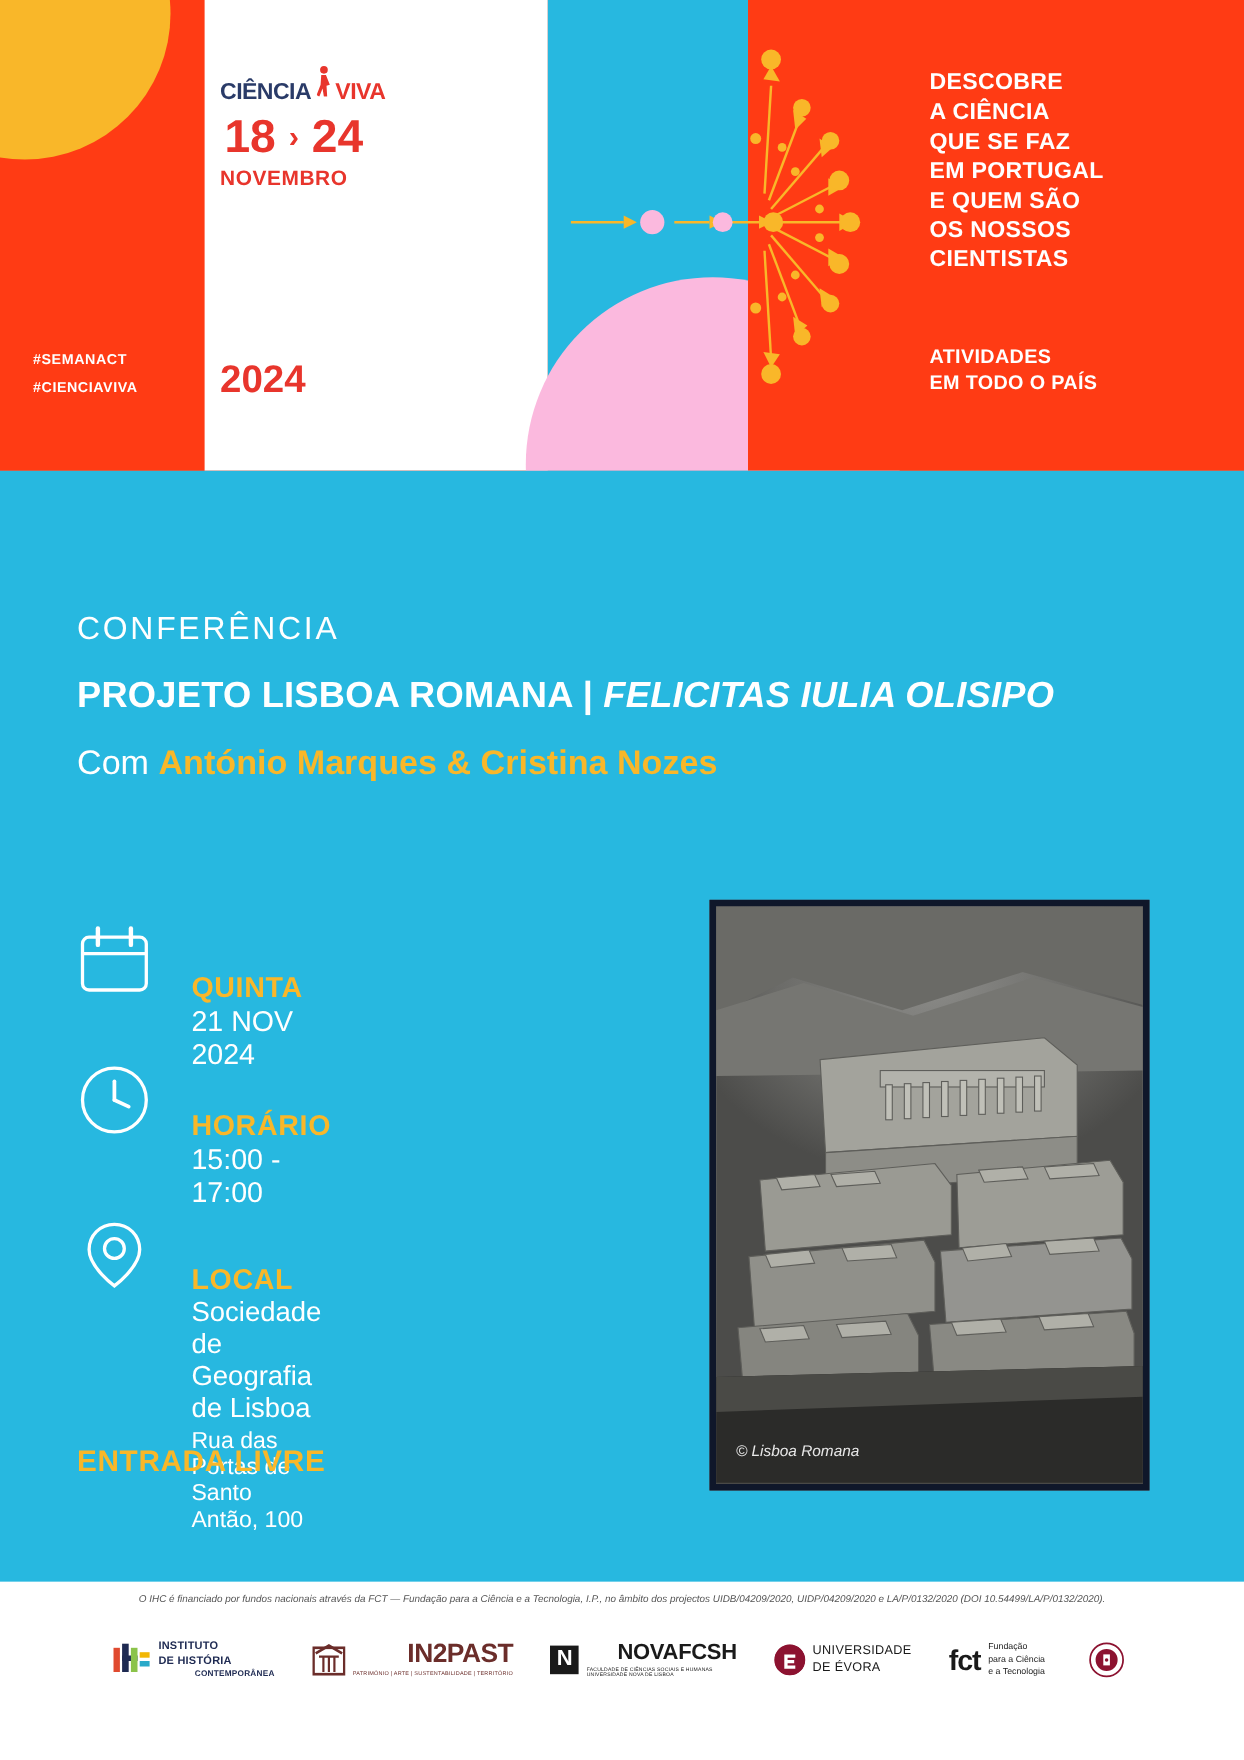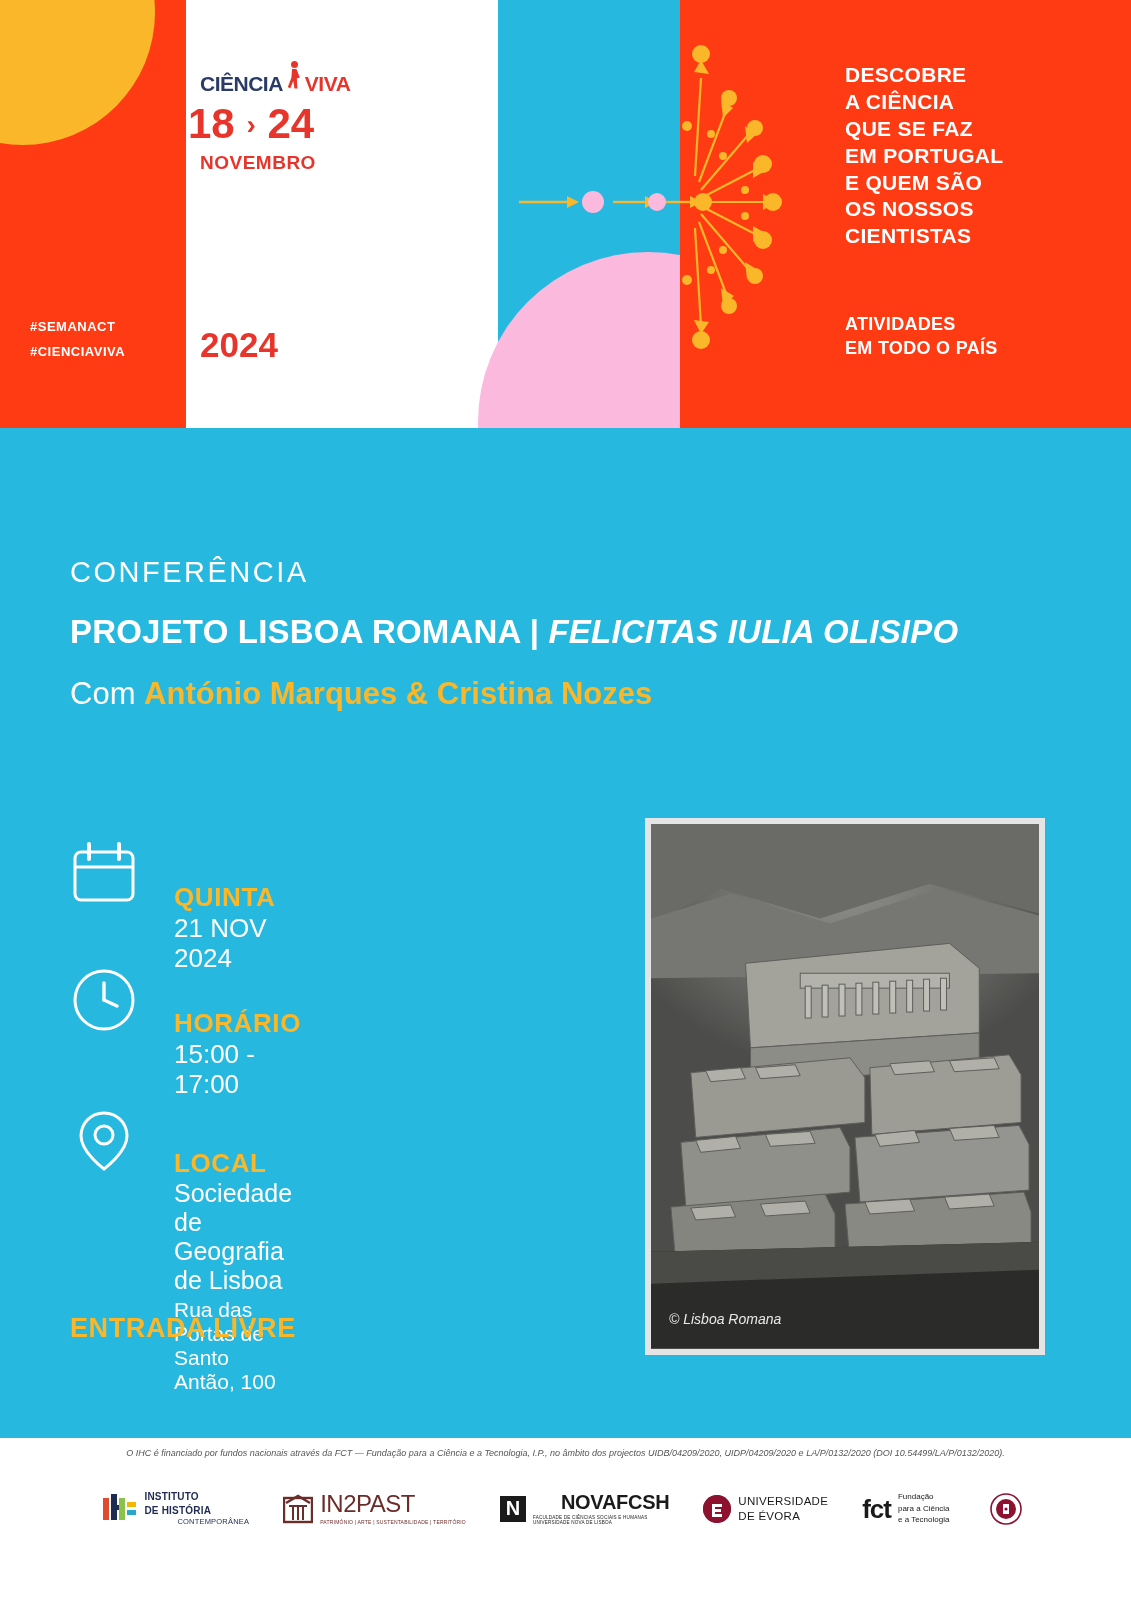--- a/index.html
+++ b/index.html
@@ -70,21 +70,21 @@
     content: ""; position: absolute; left: 8px; top: 0;
     width: 7px; height: 7px; border-radius: 50%; background: #e8352c;
   }
   .cv-runner::after {
     content: ""; position: absolute; left: 5px; top: 8px;
     width: 12px; height: 20px; background: #e8352c;
     clip-path: polygon(35% 0%, 70% 0%, 100% 45%, 75% 50%, 80% 100%, 55% 100%, 45% 62%, 20% 100%, 0% 92%, 30% 45%);
   }
 
   .dates {
-    position: absolute; left: 188px; top: 103px;
+    position: absolute; left: 204px; top: 103px;
     font-size: 42px; font-weight: bold; color: #e8352c;
     letter-spacing: 0px; line-height: 1;
   }
   .dates .arrow { font-size: 28px; vertical-align: 4px; }
   .novembro {
     position: absolute; left: 200px; top: 152px;
     font-size: 19px; font-weight: bold; color: #e8352c; letter-spacing: 0.5px;
   }
   .semana-title {
     position: absolute; left: 200px; top: 194px;
@@ -148,21 +148,21 @@
   .info-sub { font-size: 21px; color: #ffffff; font-weight: 400; margin-top: 3px; }
 
   .entrada {
     position: absolute; left: 70px; top: 885px;
     font-size: 27px; font-weight: bold; color: #f9b729; letter-spacing: 0.6px;
   }
 
   .photo-frame {
     position: absolute; left: 645px; top: 390px;
     width: 400px; height: 537px;
-    border: 6px solid #e5e5e5;
+    border: 6px solid #0f172a;
     overflow: hidden;
     background: #6f6f6f;
   }
   .photo-inner {
     position: absolute; inset: 0;
     background:
       radial-gradient(ellipse 60% 35% at 50% 12%, #8d8d8a 0%, #6b6b68 60%, #4c4c4a 100%),
       linear-gradient(180deg, #5a5a57 0%, #8c8c88 22%, #9a9a95 45%, #86867f 68%, #3c3c3a 88%, #2a2a28 100%);
   }
   .ruins { position: absolute; inset: 0; }
@@ -180,24 +180,24 @@
     text-align: center; font-size: 9px; font-style: italic; color: #555;
   }
   .logos {
     position: absolute; left: 0; right: 0; top: 52px;
     display: flex; align-items: center; justify-content: center; gap: 34px;
   }
   .logo { display: flex; align-items: center; gap: 7px; }
 
   .ihc-mark { width: 34px; height: 30px; position: relative; }
   .ihc-txt { font-size: 10px; font-weight: bold; color: #1e2a52; line-height: 1.35; letter-spacing: 0.2px; }
-  .ihc-txt .small { font-size: 7.5px; font-weight: normal; color: #1e2a52; margin-left: 33px; }
+  .ihc-txt .small { font-size: 7.5px; font-weight: bold; color: #1e2a52; margin-left: 33px; }
 
   .in2past-mark { width: 30px; height: 30px; }
-  .in2past-txt { font-size: 24px; font-weight: normal; color: #6b2d2a; letter-spacing: -0.5px; line-height: 1; }
+  .in2past-txt { font-size: 24px; font-weight: bold; color: #6b2d2a; letter-spacing: -0.5px; line-height: 1; text-align: right; }
   .in2past-sub { font-size: 5px; color: #6b2d2a; letter-spacing: 0.2px; margin-top: 3px; }
 
   .nova-n {
     width: 26px; height: 26px; background: #1a1a1a; color: #fff;
     font-size: 20px; font-weight: bold; display: flex; align-items: center; justify-content: center;
   }
   .nova-txt { font-size: 20px; font-weight: bold; color: #1a1a1a; letter-spacing: -0.3px; line-height: 1; margin-left: 28px; }
   .nova-sub { font-size: 4.6px; color: #1a1a1a; margin-top: 3px; letter-spacing: 0.2px; }
 
   .evora-mark { width: 28px; height: 28px; border-radius: 50%; background: #8c1230; position: relative; }

